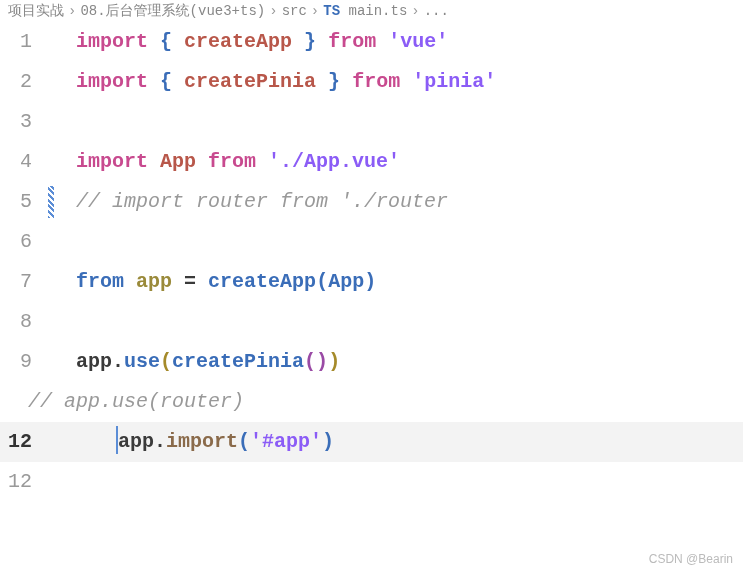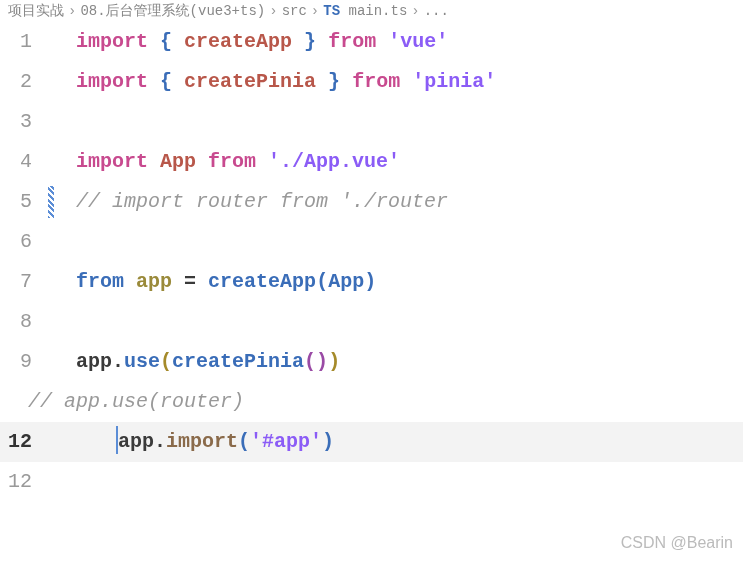--- a/index.html
+++ b/index.html
@@ -79,23 +79,23 @@
     .tok-eq { color: #3a3a3a; }
     .tok-call { color: #3a6db8; }
     .tok-arg { color: #3a6db8; }
     .tok-dot { color: #3a3a3a; }
     .tok-prop { color: #8a6a4a; }
     .tok-paren-y { color: #a58a2a; }
     .tok-paren-p { color: #9a4aa5; }
     .tok-bold { font-weight: bold; text-align: center; }
     .watermark {
       position: absolute;
-      bottom: 20px;
+      bottom: 6px;
       right: 10px;
-      font-size: 16px;
+      font-size: 12px;
       color: #bbb;
       font-family: sans-serif;
     }
   </style>
 </head>
 <body>
 
 <div class="breadcrumb">
   <span>项目实战</span><span class="sep">›</span><span>08.后台管理系统(vue3+ts)</span><span class="sep">›</span><span>src</span><span class="sep">›</span><span class="active">TS</span> <span>main.ts</span><span class="sep">›</span><span>...</span>
 </div>

